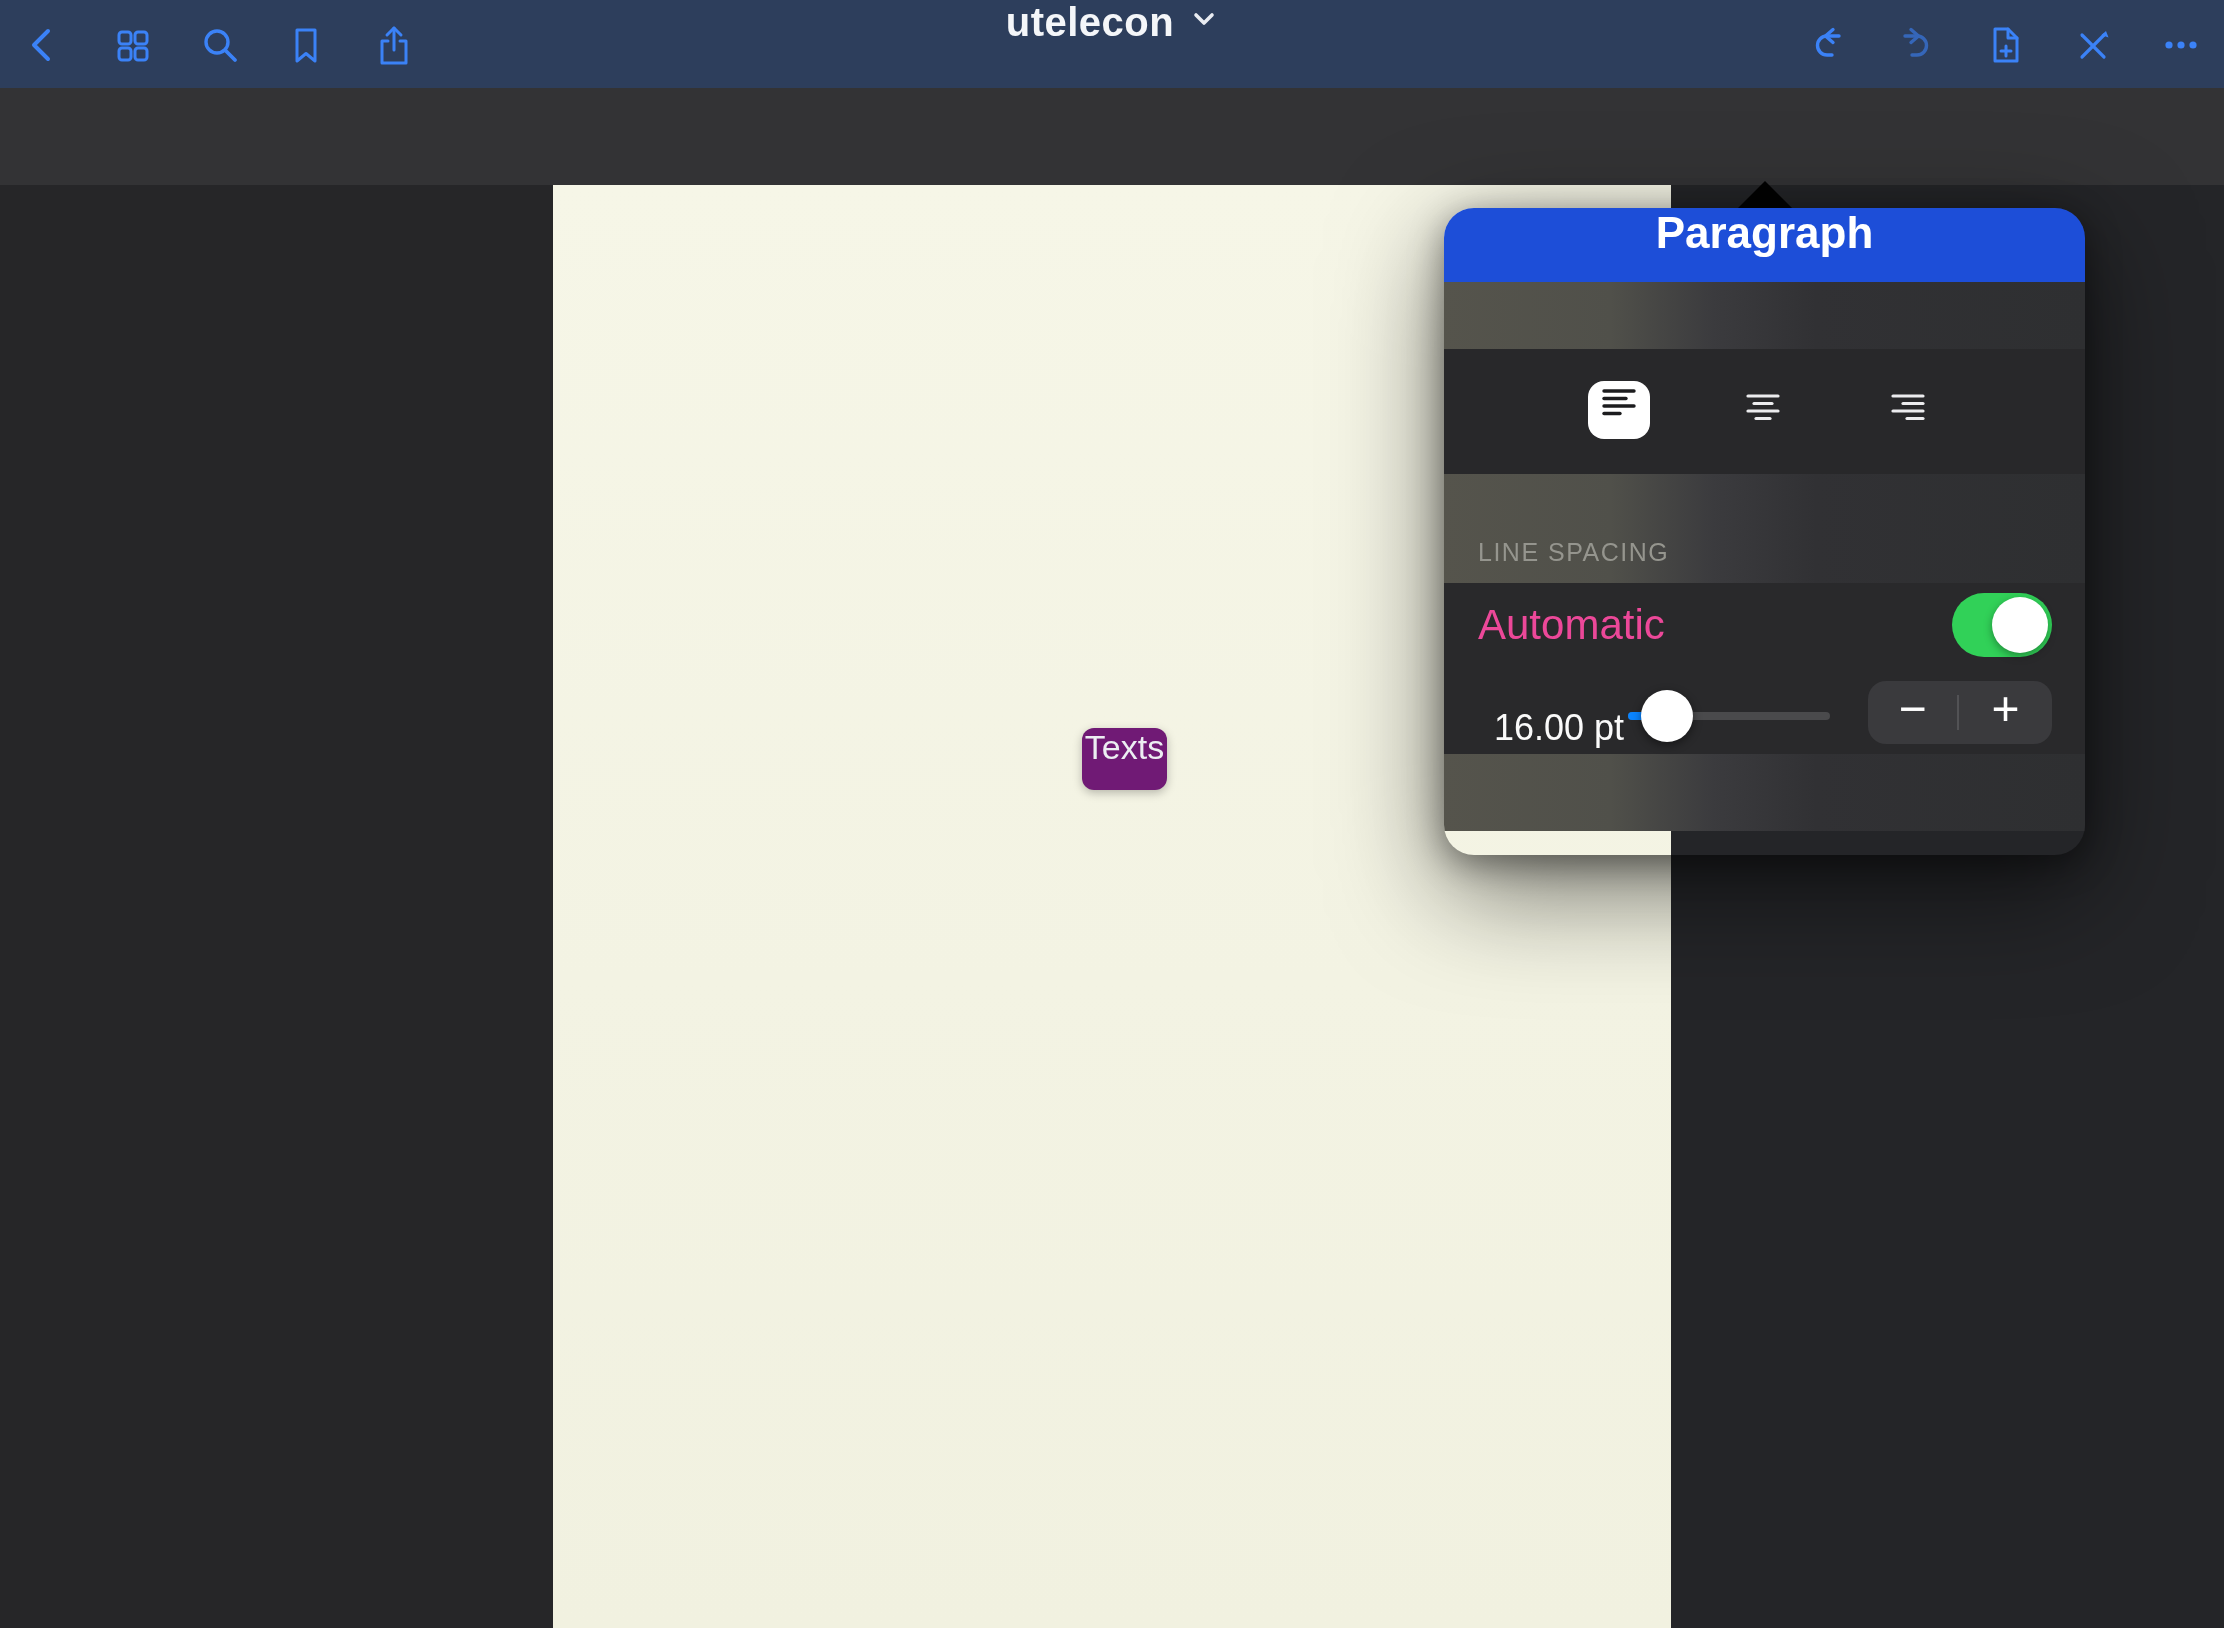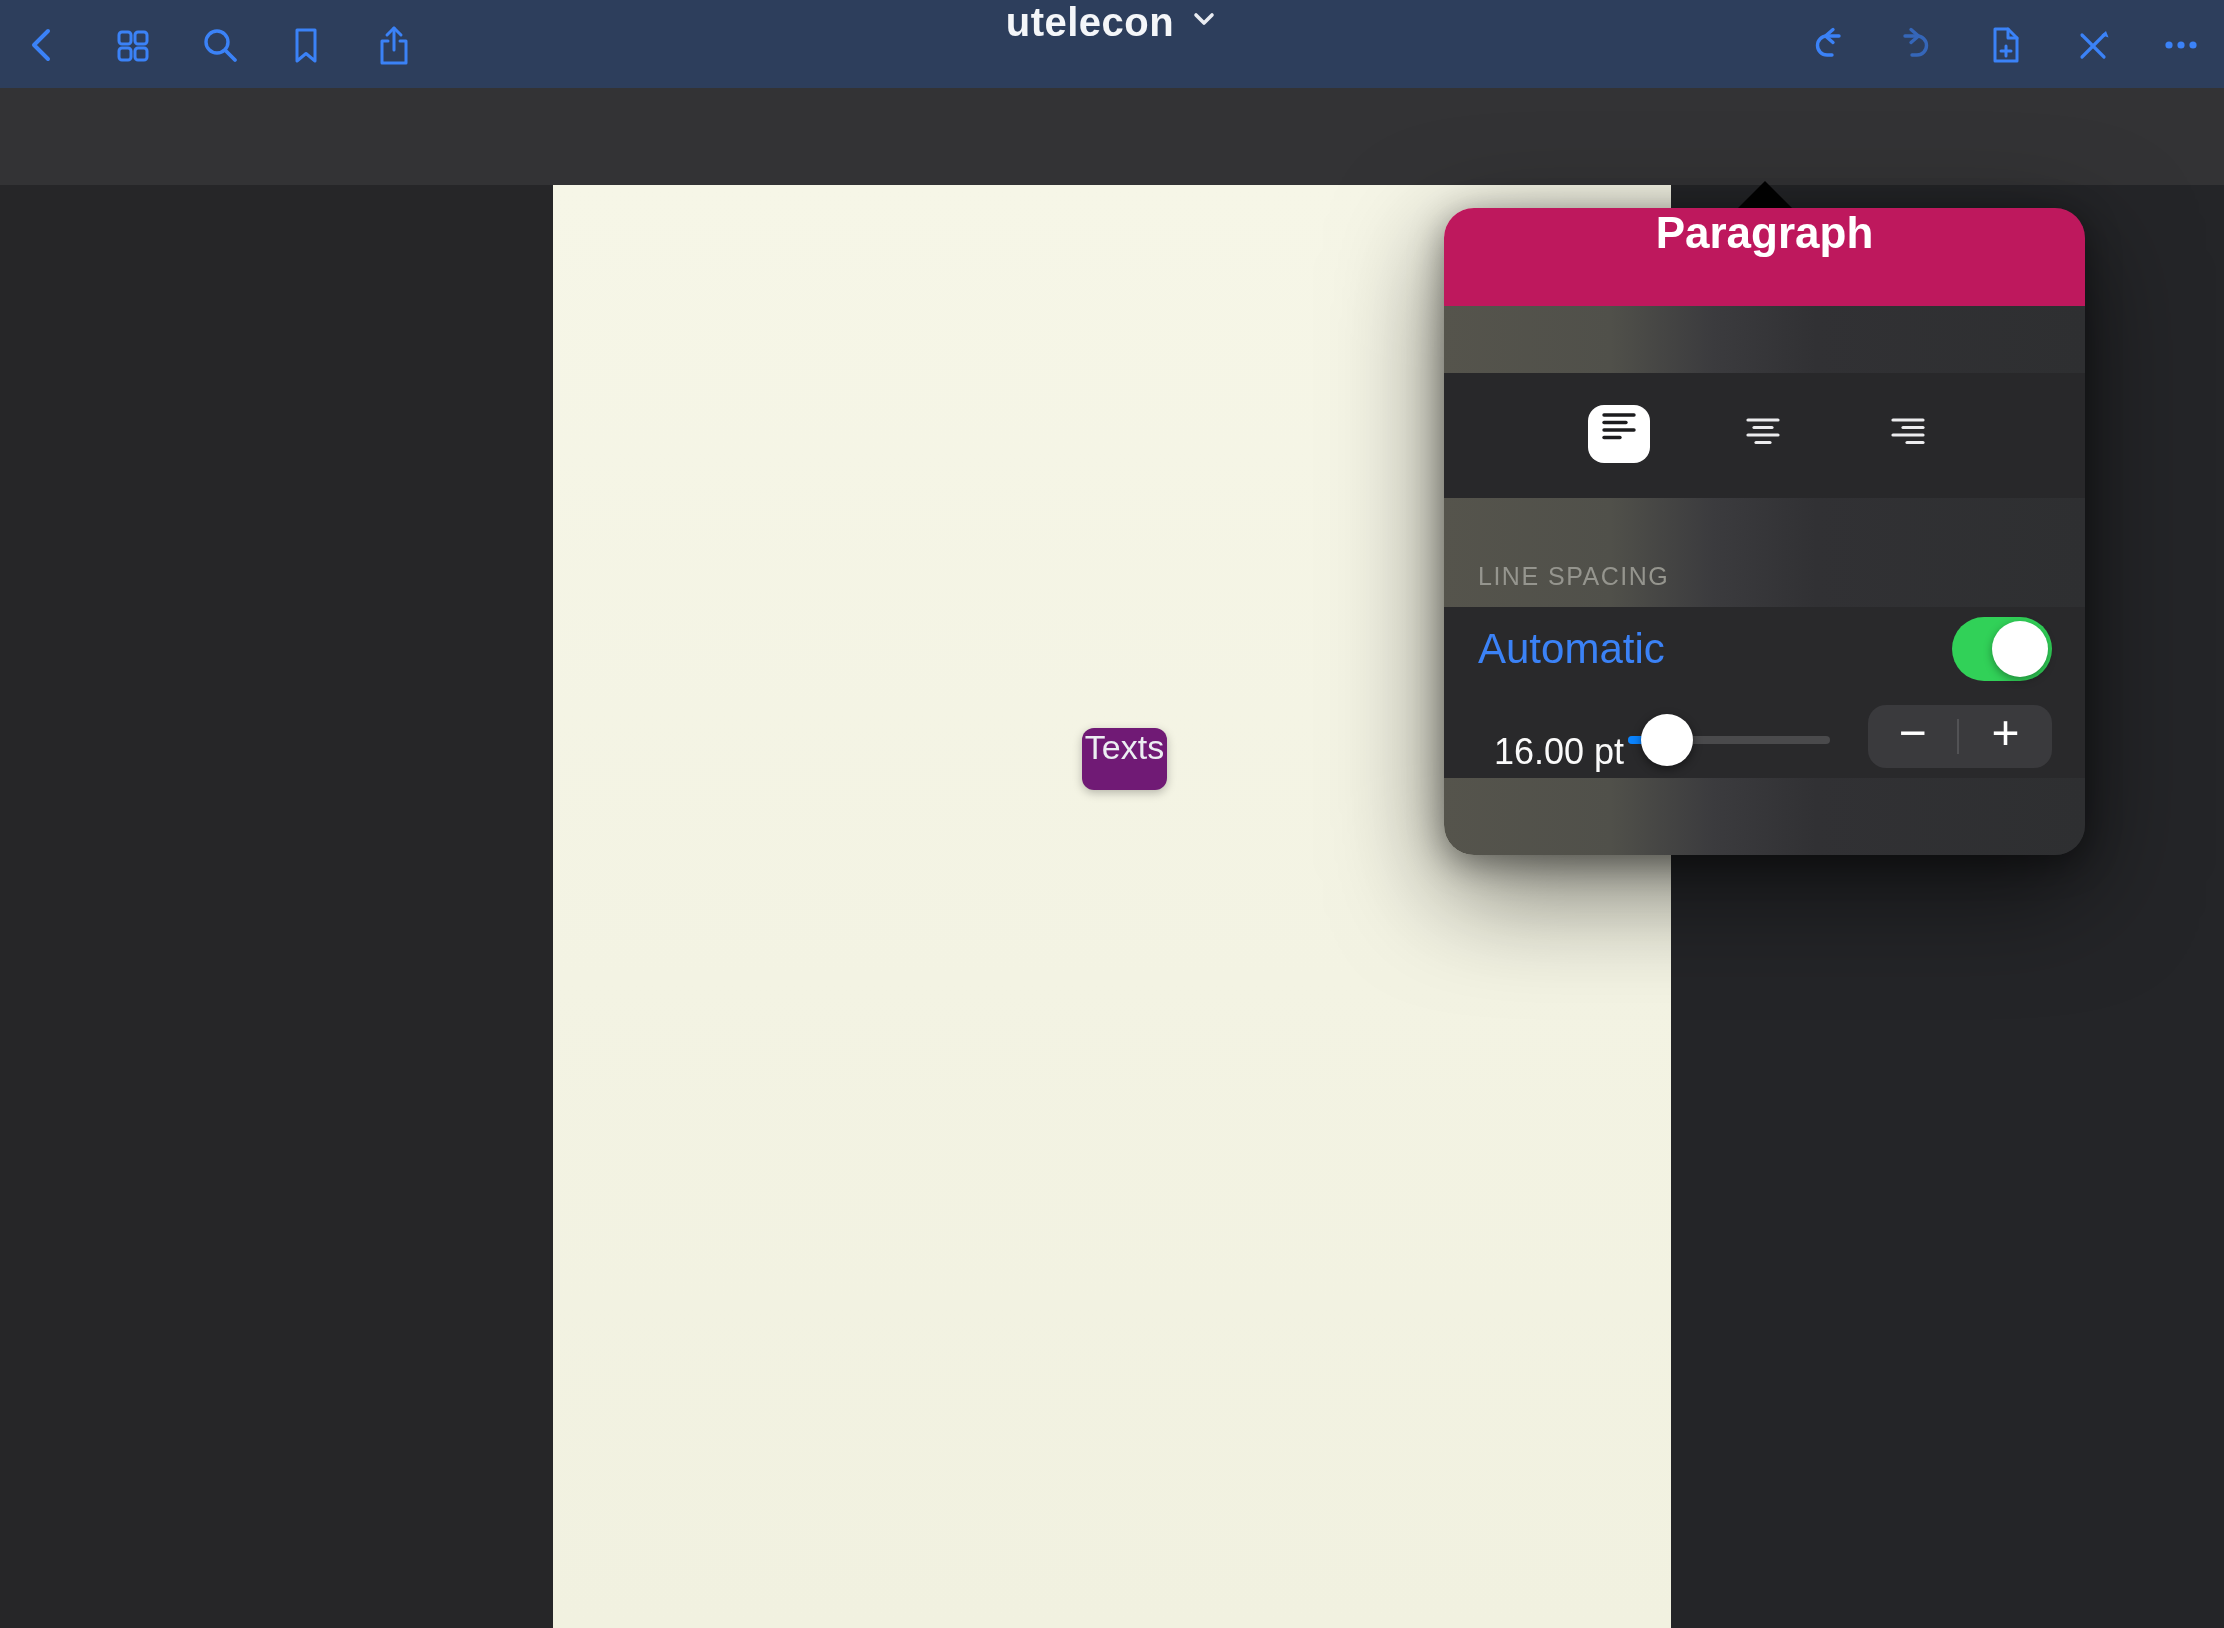--- a/index.html
+++ b/index.html
@@ -45,31 +45,31 @@
   #bg-right{left:1671px;top:185px;width:553px;height:1443px;background:#242528;}
   #texts-tooltip{left:1082px;top:728px;width:85px;height:62px;border-radius:12px;
      background:#701a75;color:#eceef2;font-size:34px;box-shadow:0 3px 10px rgba(0,0,0,.25);}
 
   
   #popover-arrow{left:1737px;top:181px;width:0;height:0;
      border-left:28px solid transparent;border-right:28px solid transparent;
      border-bottom:28px solid #030303;}
   #popover{left:1444px;top:208px;width:641px;height:647px;border-radius:30px;overflow:hidden;
      box-shadow:0 34px 110px rgba(0,0,0,.55),0 8px 34px rgba(0,0,0,.4);}
-  #pop-header{height:98px;background:#be185d;color:#fff;font-size:44px;font-weight:600;}
+  #pop-header{height:74px;background:#1d4ed8;color:#fff;font-size:44px;font-weight:600;}
   .pop-gap{background:linear-gradient(90deg,#55544c 0%,#50504a 26%,#3b3b3e 42%,#313134 58%,#2e2f31 100%);}
   #gap1{height:67px;}
   #align-row{height:125px;background:#28282a;position:relative;}
   #align-left-btn{left:144px;top:32px;width:62px;height:58px;border-radius:16px;background:#fff;color:#1c1c1e;}
   #align-center-btn{left:295px;top:37px;width:48px;height:48px;color:#ececee;}
   #align-right-btn{left:440px;top:37px;width:48px;height:48px;color:#ececee;}
   #gap2{height:109px;position:relative;}
   #linespacing-label{position:absolute;left:34px;bottom:16px;font-size:25px;color:#95958e;letter-spacing:1.5px;}
   #pop-rows{height:171px;background:#29292b;position:relative;}
-  #automatic-label{position:absolute;left:34px;top:18px;font-size:42px;color:#3b82f6;}
+  #automatic-label{position:absolute;left:34px;top:18px;font-size:42px;color:#ec4899;}
   #auto-toggle{position:absolute;left:508px;top:10px;width:100px;height:64px;border-radius:32px;
      background:var(--toggle-green,#31d158);}
   #auto-toggle .knob{position:absolute;right:4px;top:4px;width:56px;height:56px;border-radius:50%;
      background:#fff;box-shadow:0 3px 8px rgba(0,0,0,.35);}
   #spacing-value{position:absolute;left:50px;top:124px;font-size:36px;color:#fafafa;}
   #slider-track{position:absolute;left:184px;top:129px;width:202px;height:8px;border-radius:4px;background:#4a4a4c;}
   #slider-active{position:absolute;left:184px;top:129px;width:18px;height:8px;border-radius:4px;
      background:var(--slider-blue,#0a84ff);}
   #slider-thumb{position:absolute;left:197px;top:107px;width:52px;height:52px;border-radius:50%;
      background:#fff;box-shadow:0 3px 10px rgba(0,0,0,.45);}

